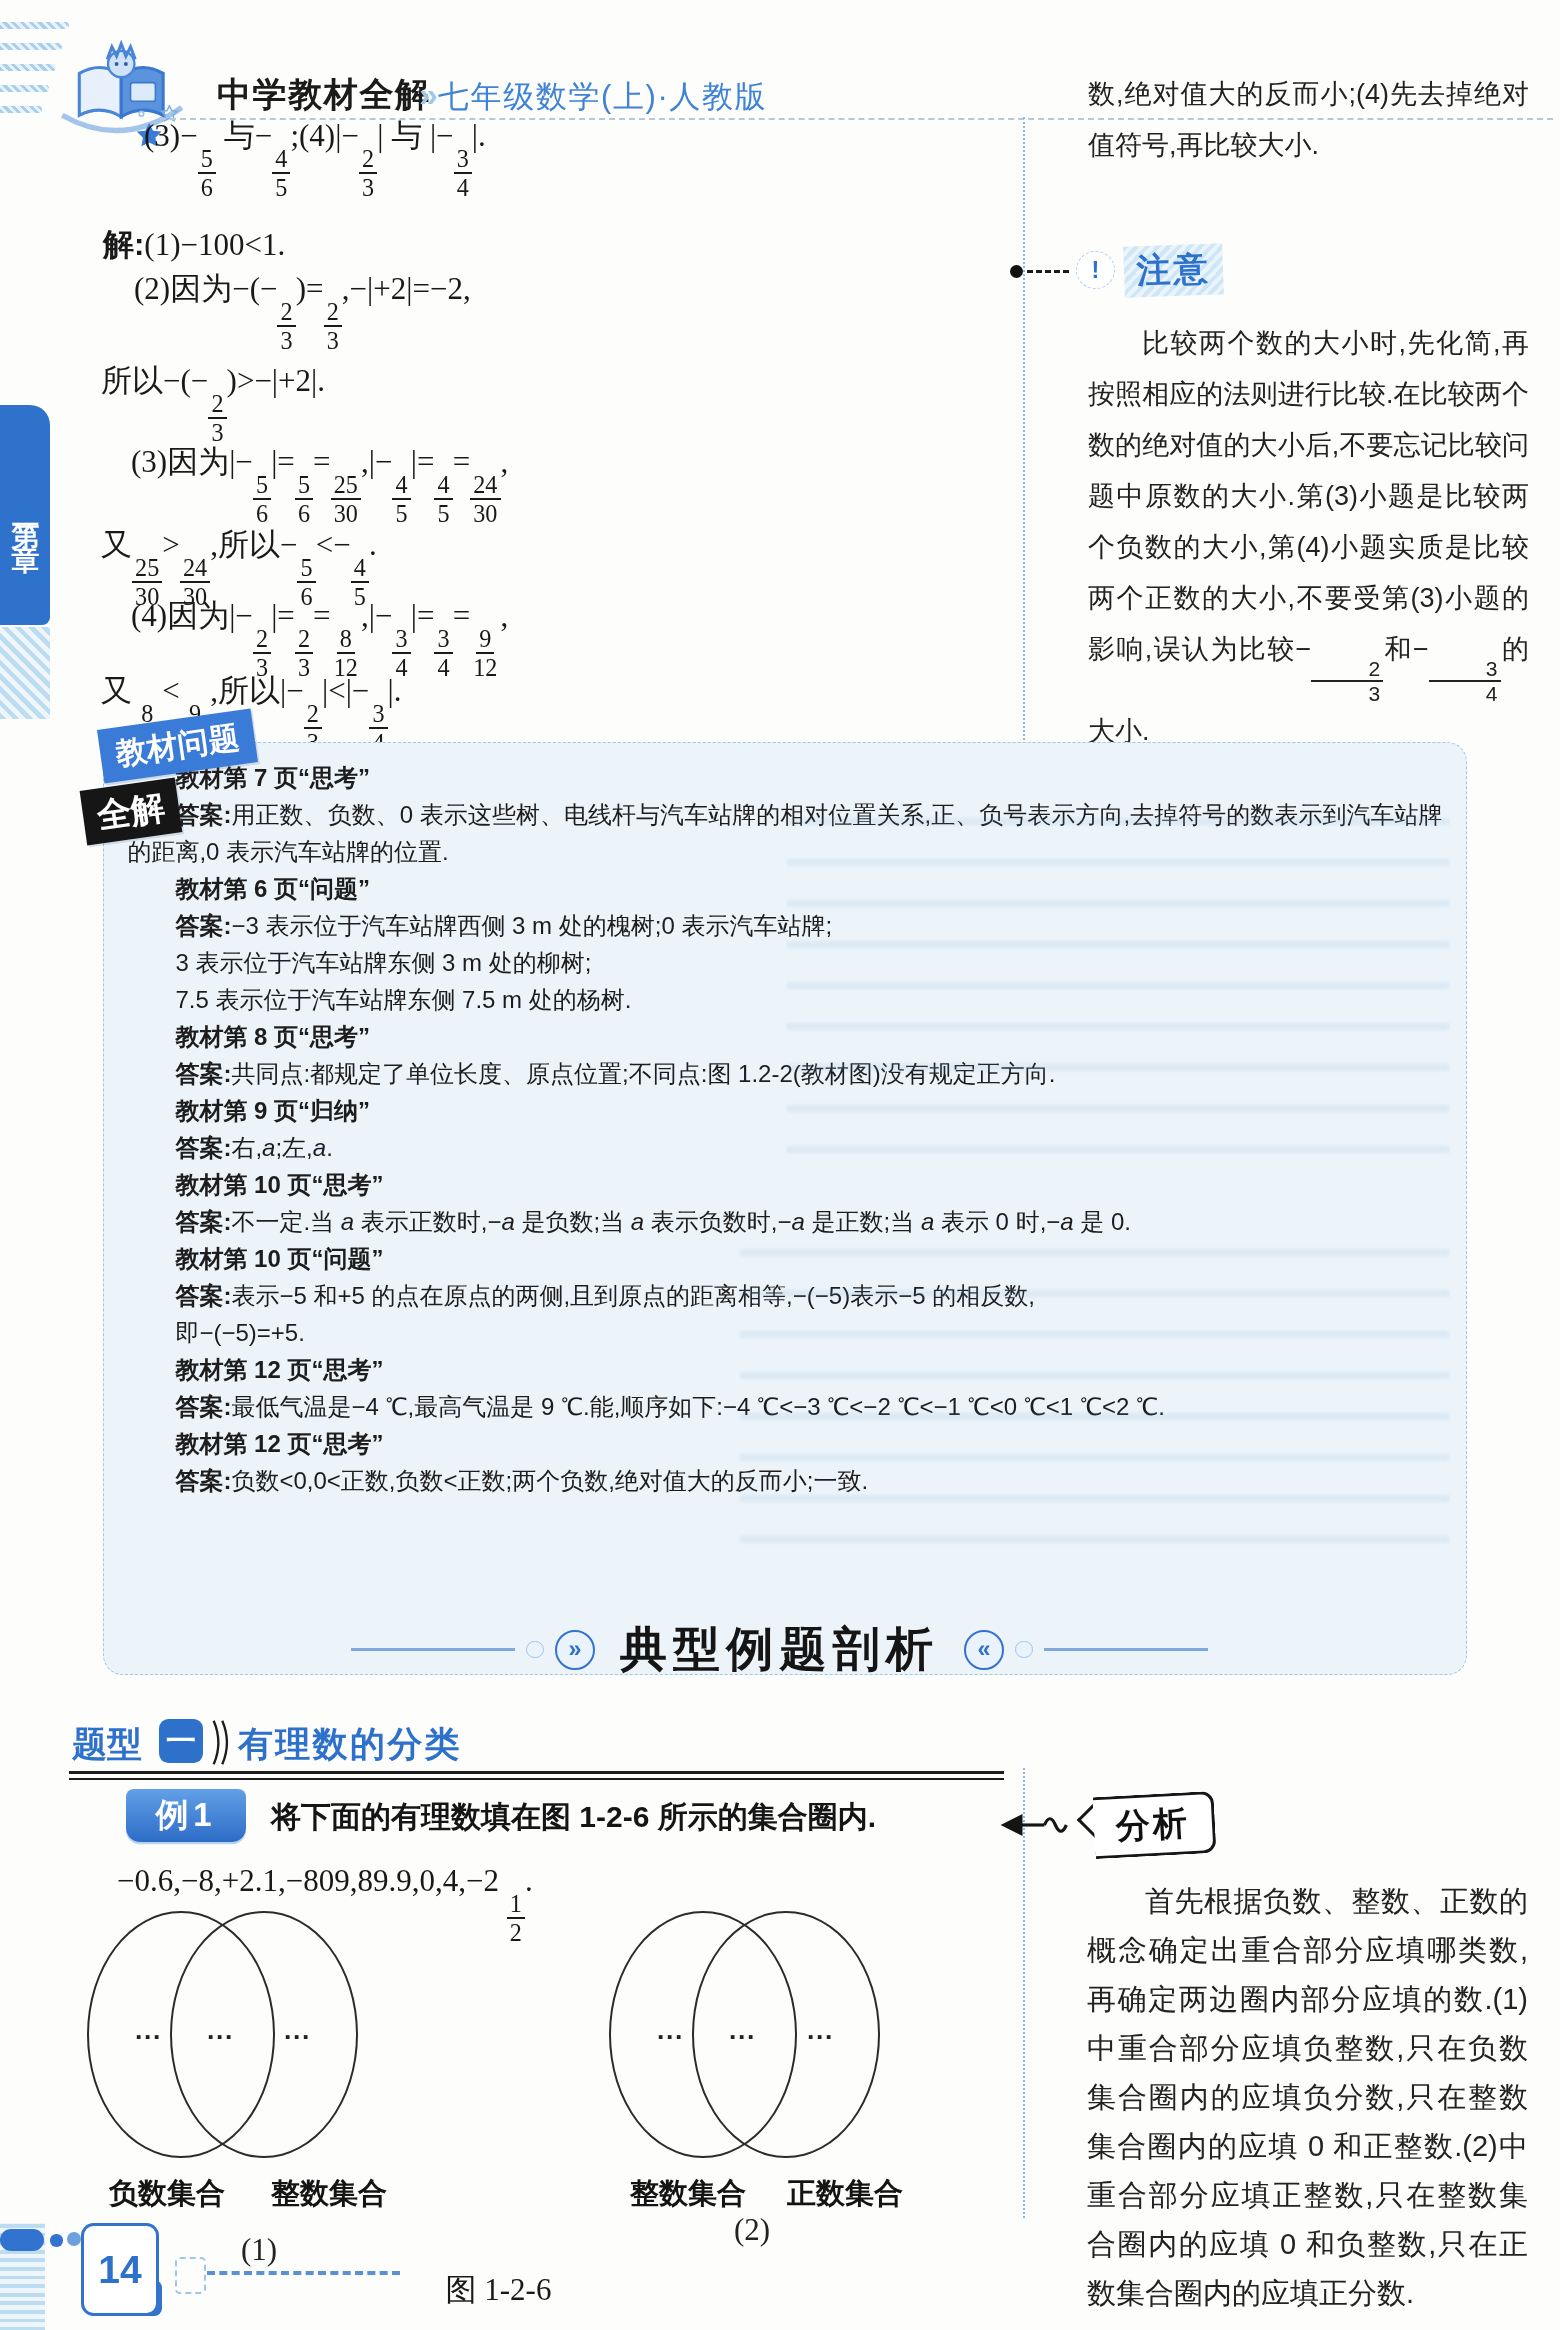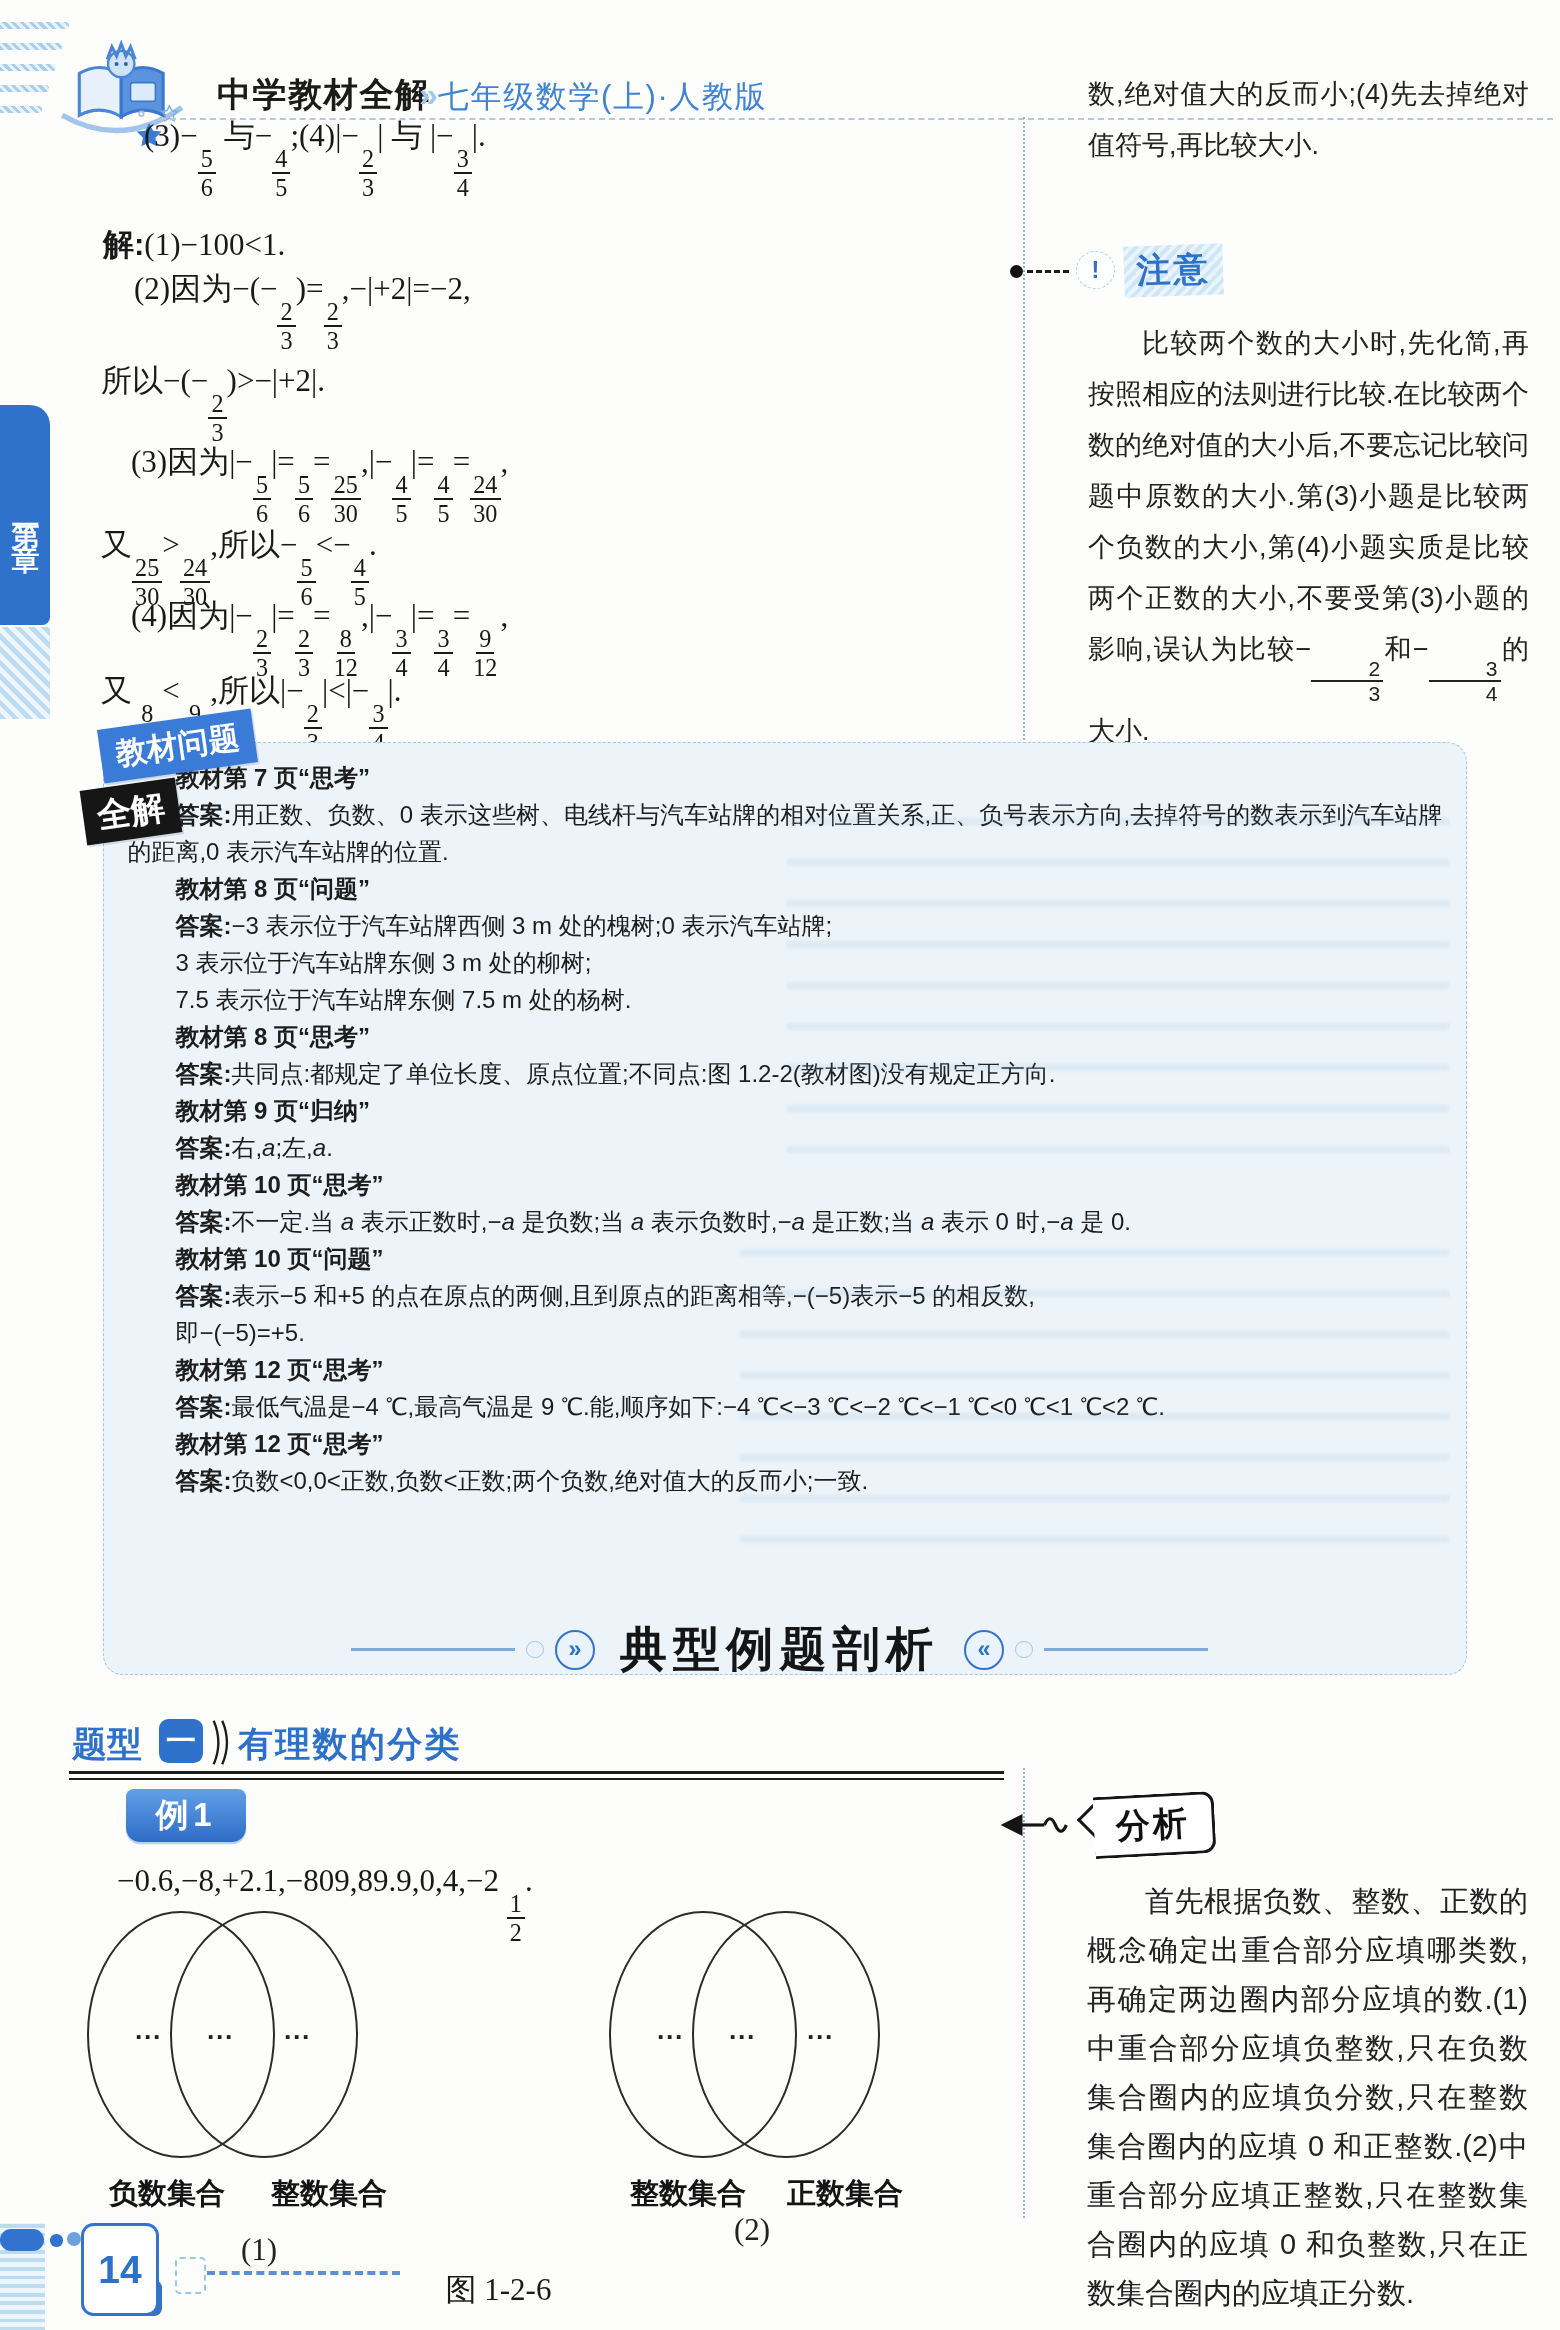--- a/index.html
+++ b/index.html
@@ -226,21 +226,21 @@
         <span class="de">3</span>
       </span>和−<span class="fr">
         <span class="nu">3</span>
         <span class="de">4</span>
       </span>的大小.</div>
 
   <div class="tbox">
 
   <p class="bx bx-q">教材第 7 页“思考”</p>
       <p class="bx bx-a"><b>答案:</b>用正数、负数、0 表示这些树、电线杆与汽车站牌的相对位置关系,正、负号表示方向,去掉符号的数表示到汽车站牌的距离,0 表示汽车站牌的位置.</p>
-      <p class="bx bx-q">教材第 8 页“问题”</p>
+      <p class="bx bx-q">教材第 6 页“问题”</p>
       <p class="bx bx-a"><b>答案:</b>−3 表示位于汽车站牌西侧 3 m 处的槐树;0 表示汽车站牌;</p>
       <p class="bx bx-c">3 表示位于汽车站牌东侧 3 m 处的柳树;</p>
       <p class="bx bx-c">7.5 表示位于汽车站牌东侧 7.5 m 处的杨树.</p>
       <p class="bx bx-q">教材第 8 页“思考”</p>
       <p class="bx bx-a"><b>答案:</b>共同点:都规定了单位长度、原点位置;不同点:图 1.2-2(教材图)没有规定正方向.</p>
       <p class="bx bx-q">教材第 9 页“归纳”</p>
       <p class="bx bx-a"><b>答案:</b>右,<i>a</i>;左,<i>a</i>.</p>
       <p class="bx bx-q">教材第 10 页“思考”</p>
       <p class="bx bx-a"><b>答案:</b>不一定.当 <i>a</i> 表示正数时,−<i>a</i> 是负数;当 <i>a</i> 表示负数时,−<i>a</i> 是正数;当 <i>a</i> 表示 0 时,−<i>a</i> 是 0.</p>
       <p class="bx bx-q">教材第 10 页“问题”</p>
@@ -270,20 +270,21 @@
   <div class="ptype-badge">一</div>
   <svg style="position:absolute;left:209px;top:1719px;" width="23.4" height="47" viewBox="0 0 30 60">
     <path d="M6,2 Q18,30 6,58" fill="none" stroke="#1c1c1c" stroke-width="3"></path>
     <path d="M17,2 Q29,30 17,58" fill="none" stroke="#1c1c1c" stroke-width="3"></path>
   </svg>
   <div class="ptype-title">有理数的分类</div>
   <div class="ptype-rule1"></div>
   <div class="ptype-rule2"></div>
 
   <div class="ex-badge">例1</div>
+  <div class="ex-prompt">将下面的有理数填在图 1-2-6 所示的集合圈内.</div>
   <div class="math" style="left:117px;top:1863px;">−0.6,−8,+2.1,−809,89.9,0,4,−2 <span class="fr">
         <span class="nu">1</span>
         <span class="de">2</span>
       </span>.</div>
 
   <div class="ellipse" style="left:87px;top:1911px;"></div>
   <div class="ellipse" style="left:170px;top:1911px;"></div>
   <div class="ellipse" style="left:609px;top:1911px;"></div>
   <div class="ellipse" style="left:692px;top:1911px;"></div>
   <div class="vdots" style="left:125px;top:2015px;">...</div>

